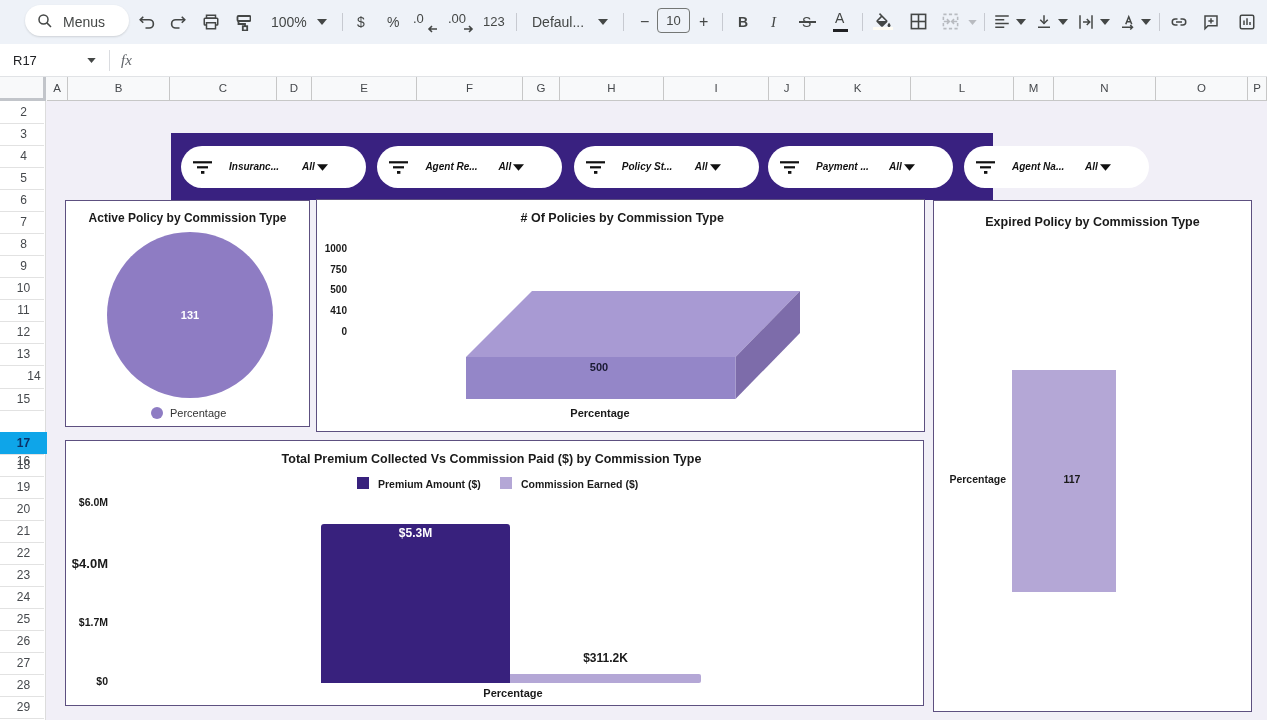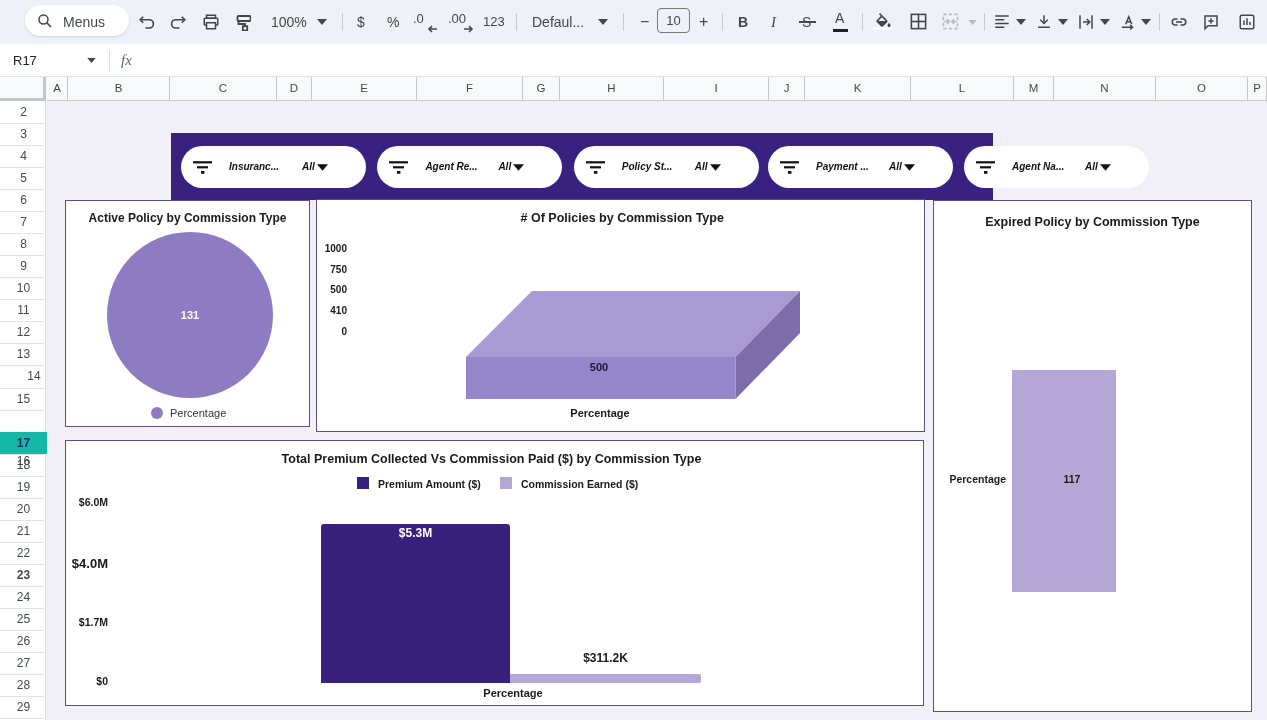--- a/index.html
+++ b/index.html
@@ -219,33 +219,33 @@
     <div class="rh" style="top:220px;height:22px;line-height:22px;">12</div>
     <div class="rhline" style="top:242px;"></div>
     <div class="rh" style="top:242px;height:22px;line-height:22px;">13</div>
     <div class="rhline" style="top:264px;"></div>
     <div class="rh" style="top:264px;height:23px;line-height:23px;padding-left:21px;">14</div>
     <div class="rhline" style="top:287px;"></div>
     <div class="rh" style="top:287px;height:22px;line-height:22px;">15</div>
     <div class="rhline" style="top:309px;"></div>
     <div class="rh" style="top:309px;height:24px;line-height:22px;margin-top:40px;">16</div>
     <div class="rhline" style="top:331px;"></div>
-    <div class="rh" style="top:331px;height:22px;line-height:22px;background:#14b8a6;color:#0b3268;font-weight:bold;">17</div>
+    <div class="rh" style="top:331px;height:22px;line-height:22px;background:#0ea5e9;color:#0b3268;font-weight:bold;">17</div>
     <div class="rhline" style="top:353px;"></div>
     <div class="rh" style="top:353px;height:22px;line-height:22px;">18</div>
     <div class="rhline" style="top:375px;"></div>
     <div class="rh" style="top:375px;height:22px;line-height:22px;">19</div>
     <div class="rhline" style="top:397px;"></div>
     <div class="rh" style="top:397px;height:22px;line-height:22px;">20</div>
     <div class="rhline" style="top:419px;"></div>
     <div class="rh" style="top:419px;height:22px;line-height:22px;">21</div>
     <div class="rhline" style="top:441px;"></div>
     <div class="rh" style="top:441px;height:22px;line-height:22px;">22</div>
     <div class="rhline" style="top:463px;"></div>
-    <div class="rh" style="top:463px;height:22px;line-height:22px;font-weight:bold;">23</div>
+    <div class="rh" style="top:463px;height:22px;line-height:22px;">23</div>
     <div class="rhline" style="top:485px;"></div>
     <div class="rh" style="top:485px;height:22px;line-height:22px;">24</div>
     <div class="rhline" style="top:507px;"></div>
     <div class="rh" style="top:507px;height:22px;line-height:22px;">25</div>
     <div class="rhline" style="top:529px;"></div>
     <div class="rh" style="top:529px;height:22px;line-height:22px;">26</div>
     <div class="rhline" style="top:551px;"></div>
     <div class="rh" style="top:551px;height:22px;line-height:22px;">27</div>
     <div class="rhline" style="top:573px;"></div>
     <div class="rh" style="top:573px;height:22px;line-height:22px;">28</div>

